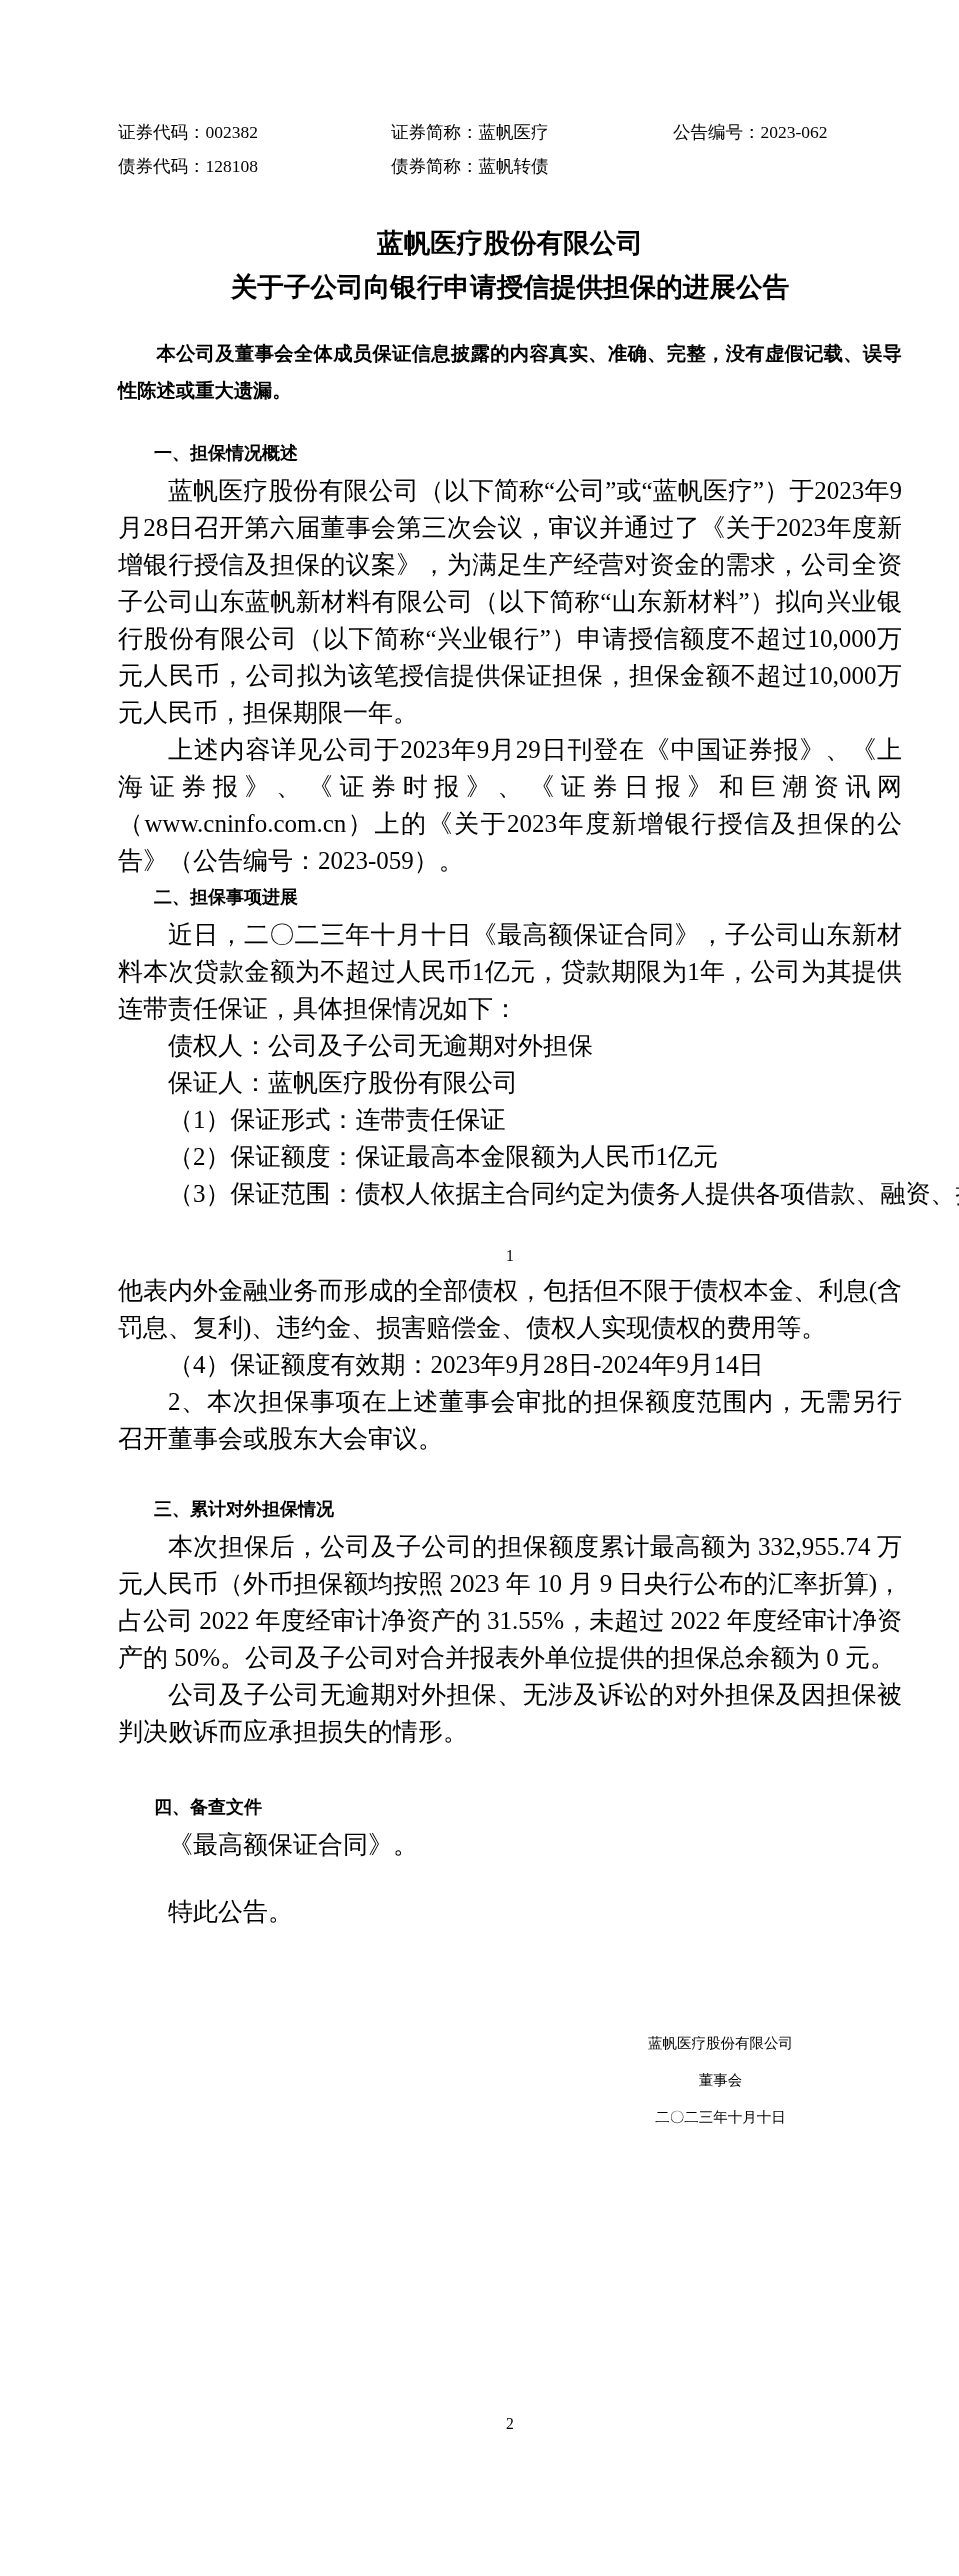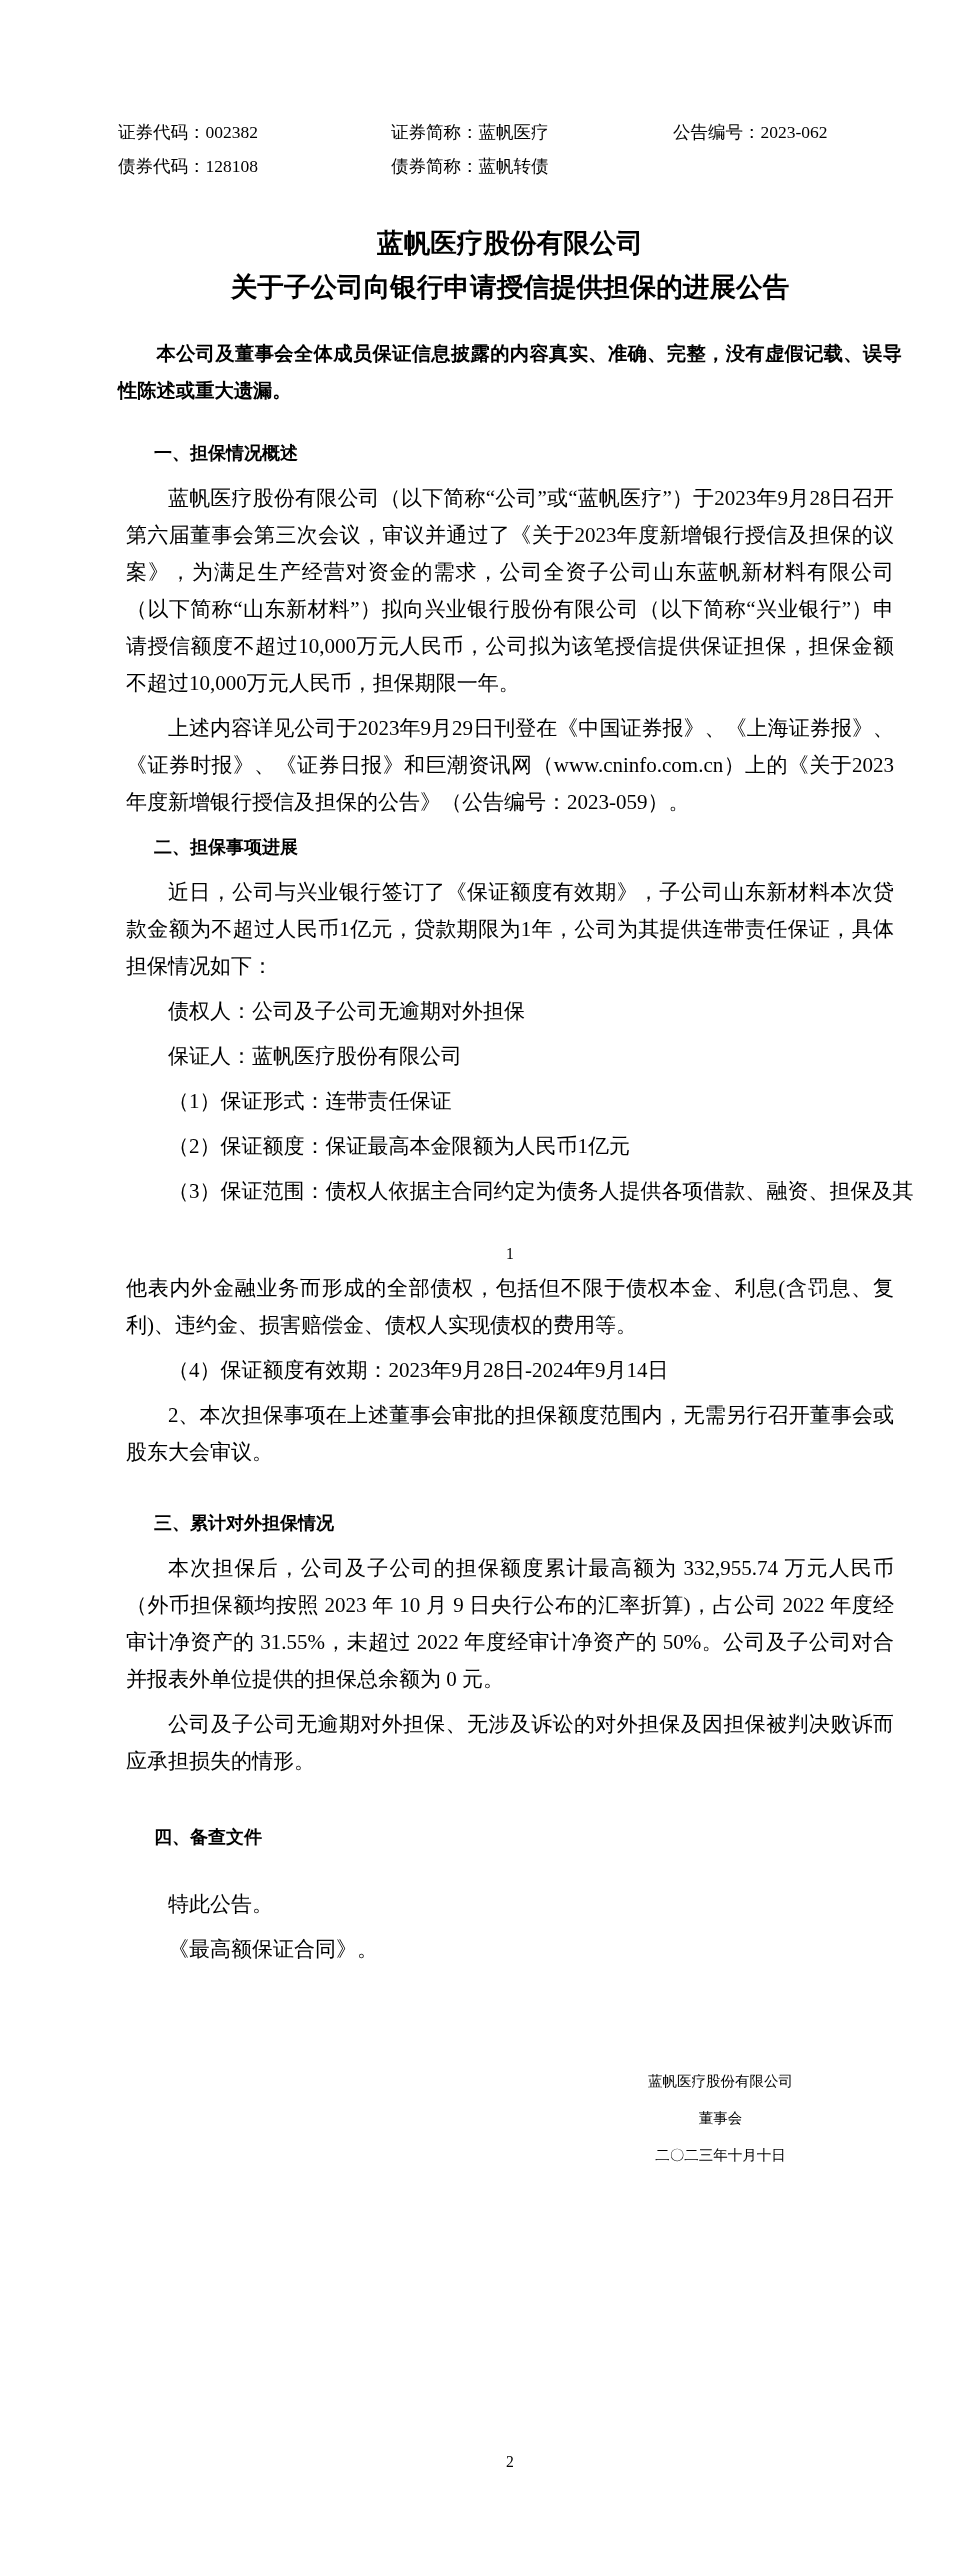--- a/index.html
+++ b/index.html
@@ -43,25 +43,25 @@
     text-indent: 2em;
     text-align: justify;
   }
   .h {
     font-weight: bold;
     font-size: 18px;
     line-height: 37px;
     text-indent: 2em;
   }
   .p {
-    font-size: 21px;
+    font-size: 25px;
     line-height: 37px;
     text-indent: 2em;
     text-align: justify;
-    margin: 8px;
+    margin: 0;
   }
   .p.noindent { text-indent: 0; }
   .p.oneline { white-space: nowrap; text-align: left; }
   .mt-h1 { margin-top: 26.6px; }
   .mt-h2 { }
   .mt-h3 { margin-top: 34px; }
   .mt-h4 { margin-top: 39px; }
   .mt-cont { margin-top: 4.8px; }
   .mt-closing { margin-top: 30px; }
   .pagenum {
@@ -101,41 +101,41 @@
   <div class="title title-main">蓝帆医疗股份有限公司</div>
   <div class="title title-sub">关于子公司向银行申请授信提供担保的进展公告</div>
 
   <p class="declaration">本公司及董事会全体成员保证信息披露的内容真实、准确、完整，没有虚假记载、误导性陈述或重大遗漏。</p>
 
   <div class="h mt-h1">一、担保情况概述</div>
   <p class="p">蓝帆医疗股份有限公司（以下简称“公司”或“蓝帆医疗”）于2023年9月28日召开第六届董事会第三次会议，审议并通过了《关于2023年度新增银行授信及担保的议案》，为满足生产经营对资金的需求，公司全资子公司山东蓝帆新材料有限公司（以下简称“山东新材料”）拟向兴业银行股份有限公司（以下简称“兴业银行”）申请授信额度不超过10,000万元人民币，公司拟为该笔授信提供保证担保，担保金额不超过10,000万元人民币，担保期限一年。</p>
   <p class="p">上述内容详见公司于2023年9月29日刊登在《中国证券报》、《上海证券报》、《证券时报》、《证券日报》和巨潮资讯网（www.cninfo.com.cn）上的《关于2023年度新增银行授信及担保的公告》（公告编号：2023-059）。</p>
 
   <div class="h mt-h2">二、担保事项进展</div>
-  <p class="p">近日，公司与兴业银行签订了《保证额度有效期》，子公司山东新材料本次贷款金额为不超过人民币1亿元，贷款期限为1年，公司为其提供连带责任保证，具体担保情况如下：</p>
+  <p class="p">近日，二〇二三年十月十日《最高额保证合同》，子公司山东新材料本次贷款金额为不超过人民币1亿元，贷款期限为1年，公司为其提供连带责任保证，具体担保情况如下：</p>
   <p class="p oneline">债权人：公司及子公司无逾期对外担保</p>
   <p class="p oneline">保证人：蓝帆医疗股份有限公司</p>
   <p class="p oneline">（1）保证形式：连带责任保证</p>
   <p class="p oneline">（2）保证额度：保证最高本金限额为人民币1亿元</p>
   <p class="p oneline">（3）保证范围：债权人依据主合同约定为债务人提供各项借款、融资、担保及其</p>
 
   <div class="pagenum pagenum-1">1</div>
 
   <p class="p noindent mt-cont">他表内外金融业务而形成的全部债权，包括但不限于债权本金、利息(含罚息、复利)、违约金、损害赔偿金、债权人实现债权的费用等。</p>
   <p class="p oneline">（4）保证额度有效期：2023年9月28日-2024年9月14日</p>
   <p class="p">2、本次担保事项在上述董事会审批的担保额度范围内，无需另行召开董事会或股东大会审议。</p>
 
   <div class="h mt-h3">三、累计对外担保情况</div>
   <p class="p">本次担保后，公司及子公司的担保额度累计最高额为 332,955.74 万元人民币（外币担保额均按照 2023 年 10 月 9 日央行公布的汇率折算)，占公司 2022 年度经审计净资产的 31.55%，未超过 2022 年度经审计净资产的 50%。公司及子公司对合并报表外单位提供的担保总余额为 0 元。</p>
   <p class="p">公司及子公司无逾期对外担保、无涉及诉讼的对外担保及因担保被判决败诉而应承担损失的情形。</p>
 
   <div class="h mt-h4">四、备查文件</div>
+  <p class="p">《最高额保证合同》。</p>
+
   <p class="p mt-closing">特此公告。</p>
-
-  <p class="p">《最高额保证合同》。</p>
 
   <div class="signature">
     <div>蓝帆医疗股份有限公司</div>
     <div>董事会</div>
     <div>二〇二三年十月十日</div>
   </div>
 
   <div class="pagenum pagenum-2">2</div>
 
 </div>

